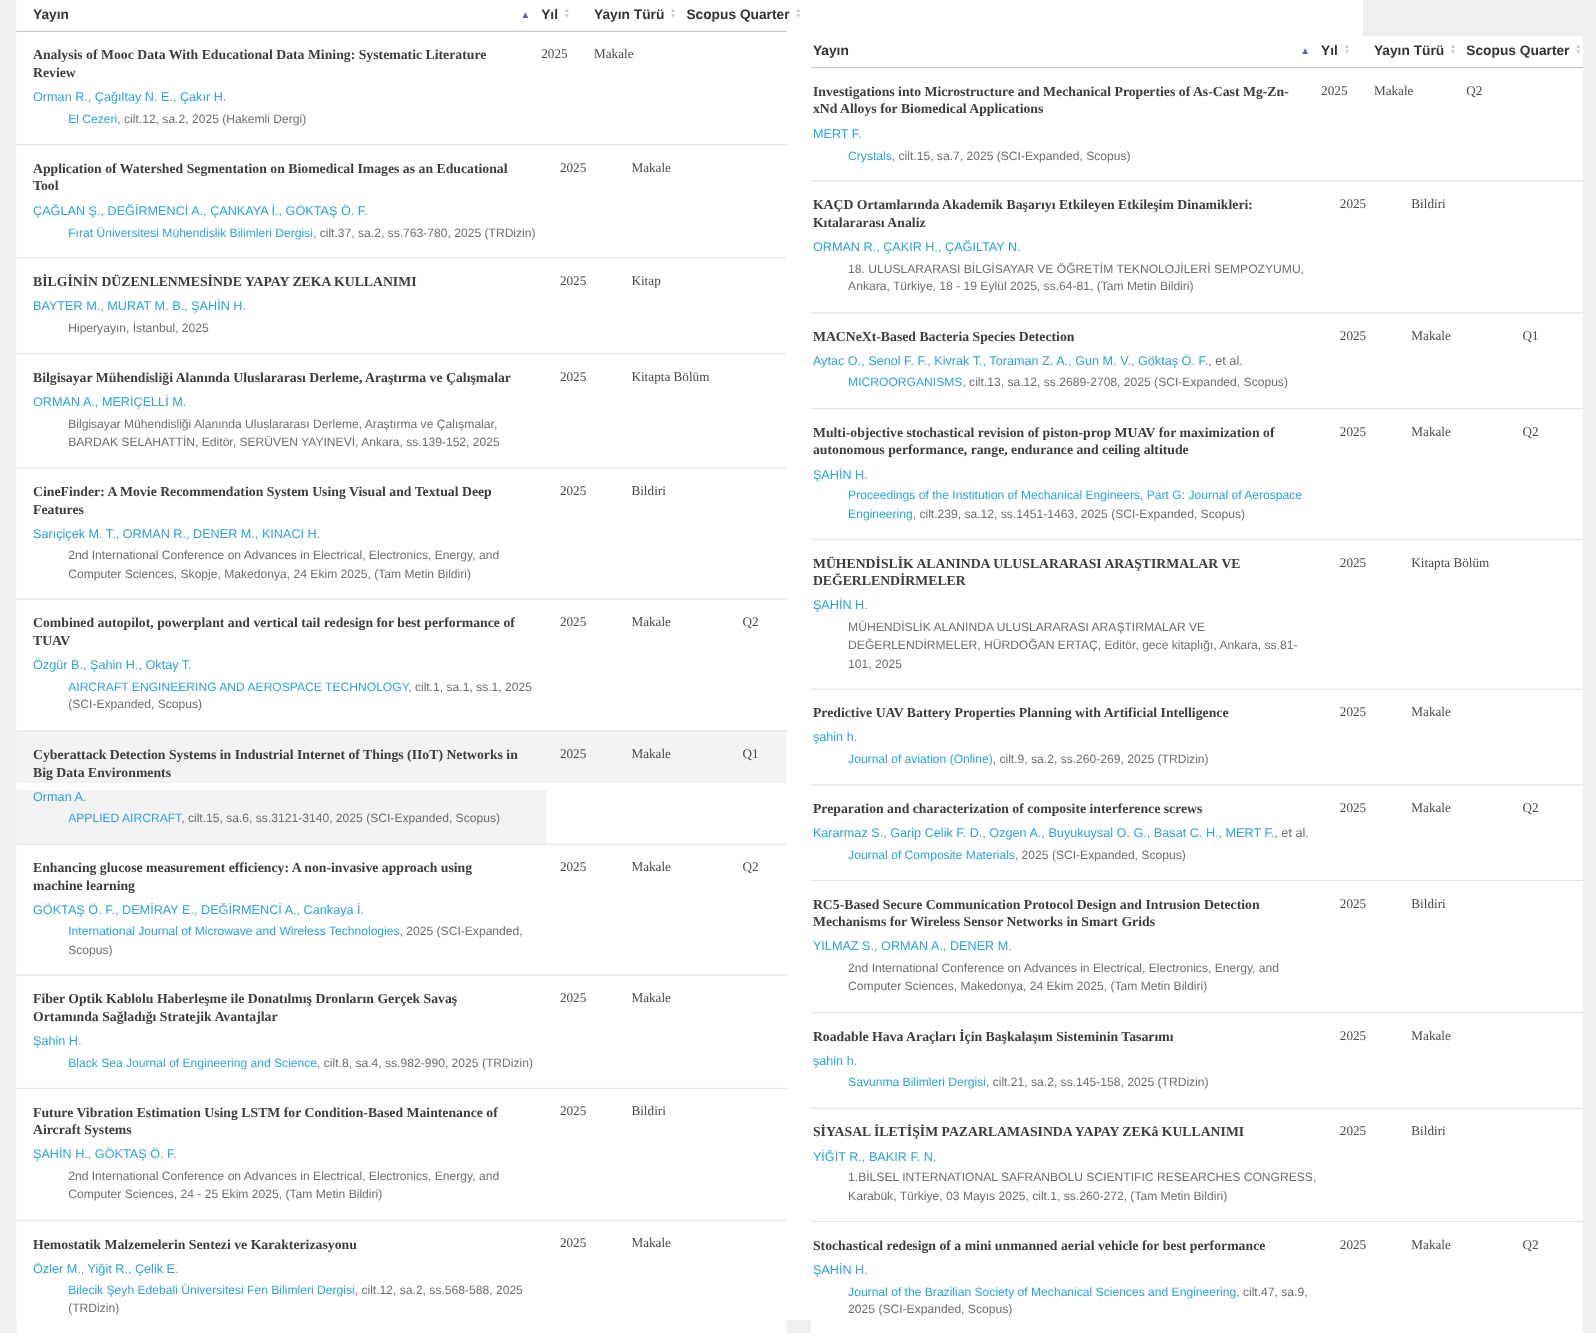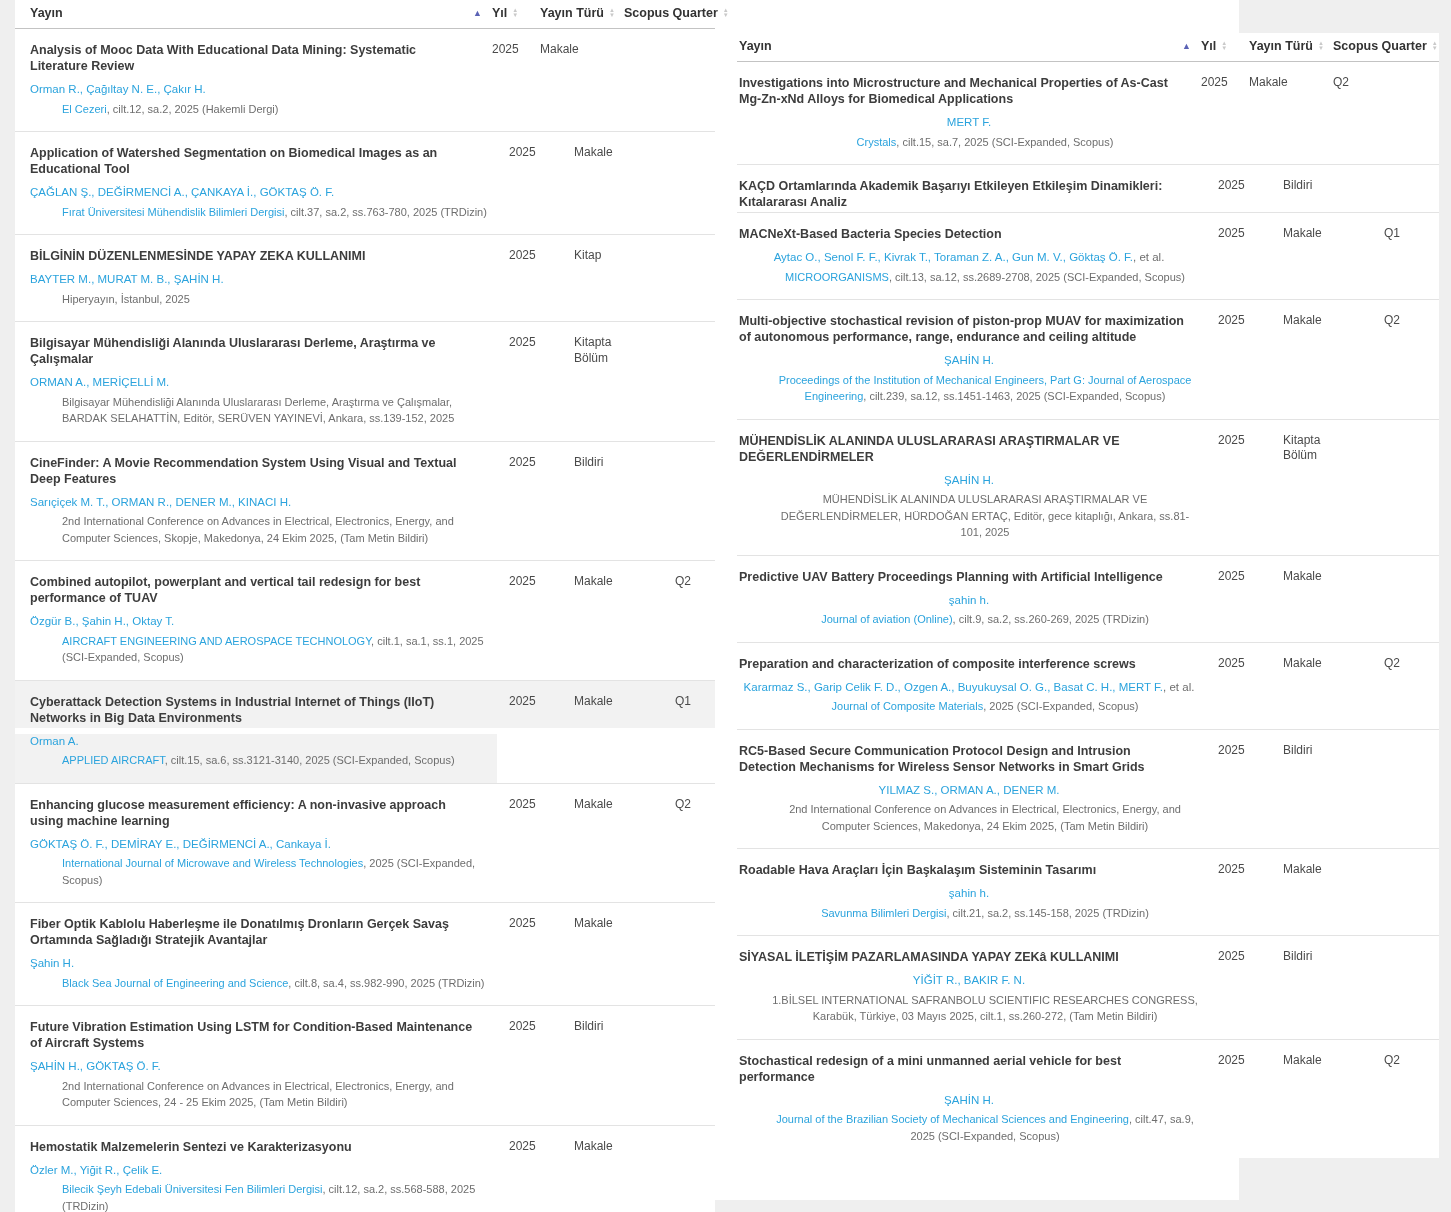--- a/index.html
+++ b/index.html
@@ -36,24 +36,25 @@
   .sort-idle { display:inline-flex; flex-direction:column; margin-left:5px; line-height:0.9; }
   .sort-idle i { font-style:normal; font-size:6px; color:#c9c9c9; }
 
   
   .row + .row .row-top { border-top:1px solid #e3e3e3;gap:27px; }
   .row-top {
     display:grid;
     grid-template-columns:452px 38px 74px 1fr;
     column-gap:10px;
     padding:12px 6px 2px 15px;
+    font-family:Liberation Serif, serif;
   }
   .panel-right .row-top { padding-left:2px; }
   .row-sub { padding:0 6px 14px 15px; max-width:482px; }
-  .panel-right .row-sub { padding-left:2px; max-width:468px;text-align:center; }
+  .panel-right .row-sub { padding-left:2px; max-width:468px; }
 
   .row.hl .row-top, .row.hl .row-sub { background:var(--hl); }
   .row.hl-top .row-top { background:var(--hl); padding-bottom:6px; }
 
   .title-link {
     display:block;
     font-weight:bold; font-size:12.5px; line-height:1.28;
     color:#3d3d3d; text-decoration:none; cursor:pointer;
     padding-right:6px;
   }
@@ -360,20 +361,28 @@
   </div>
         <div class="row">
     <div class="row-top">
       <div class="cell title-cell">
         <a class="title-link">KAÇD Ortamlarında Akademik Başarıyı Etkileyen Etkileşim Dinamikleri: Kıtalararası Analiz</a>
       </div>
       <div class="cell year-cell">2025</div>
       <div class="cell type-cell">Bildiri</div>
       <div class="cell quarter-cell"></div>
     </div>
+    <div class="row-sub">
+      <div class="authors">
+        <span class="author-links">ORMAN R., ÇAKIR H., ÇAĞILTAY N.</span><span class="etal"></span>
+      </div>
+      <div class="venue">
+        <span class="venue-rest">18. ULUSLARARASI BİLGİSAYAR VE ÖĞRETİM TEKNOLOJİLERİ SEMPOZYUMU, Ankara, Türkiye, 18 - 19 Eylül 2025, ss.64-81, (Tam Metin Bildiri)</span>
+      </div>
+    </div>
   </div>
         <div class="row">
     <div class="row-top">
       <div class="cell title-cell">
         <a class="title-link">MACNeXt-Based Bacteria Species Detection</a>
       </div>
       <div class="cell year-cell">2025</div>
       <div class="cell type-cell">Makale</div>
       <div class="cell quarter-cell">Q1</div>
     </div>
@@ -418,21 +427,21 @@
         <span class="author-links">ŞAHİN H.</span><span class="etal"></span>
       </div>
       <div class="venue">
         <span class="venue-rest">MÜHENDİSLİK ALANINDA ULUSLARARASI ARAŞTIRMALAR VE DEĞERLENDİRMELER, HÜRDOĞAN ERTAÇ, Editör, gece kitaplığı, Ankara, ss.81-101, 2025</span>
       </div>
     </div>
   </div>
         <div class="row">
     <div class="row-top">
       <div class="cell title-cell">
-        <a class="title-link">Predictive UAV Battery Proceedings Planning with Artificial Intelligence</a>
+        <a class="title-link">Predictive UAV Battery Properties Planning with Artificial Intelligence</a>
       </div>
       <div class="cell year-cell">2025</div>
       <div class="cell type-cell">Makale</div>
       <div class="cell quarter-cell"></div>
     </div>
     <div class="row-sub">
       <div class="authors">
         <span class="author-links">şahin h.</span><span class="etal"></span>
       </div>
       <div class="venue">

